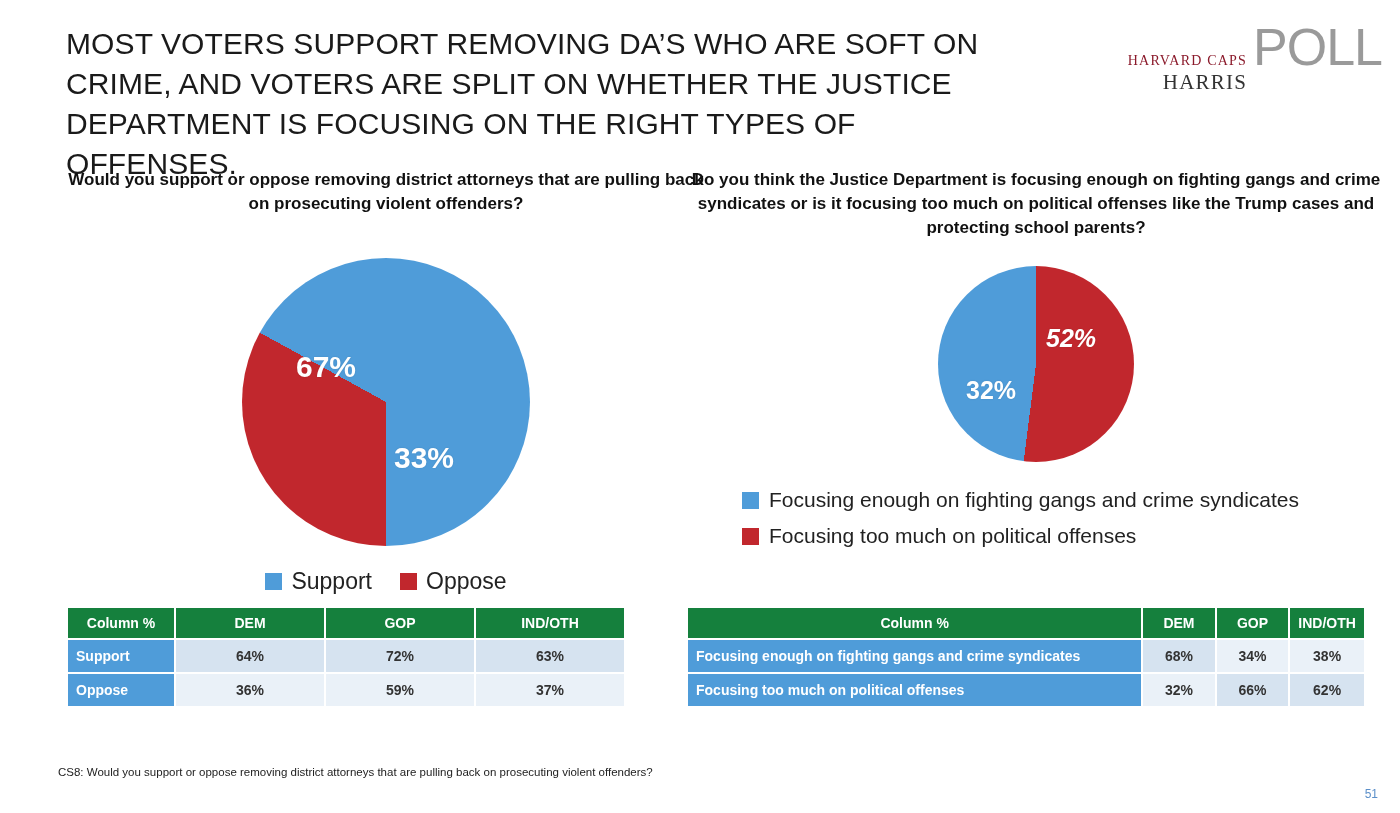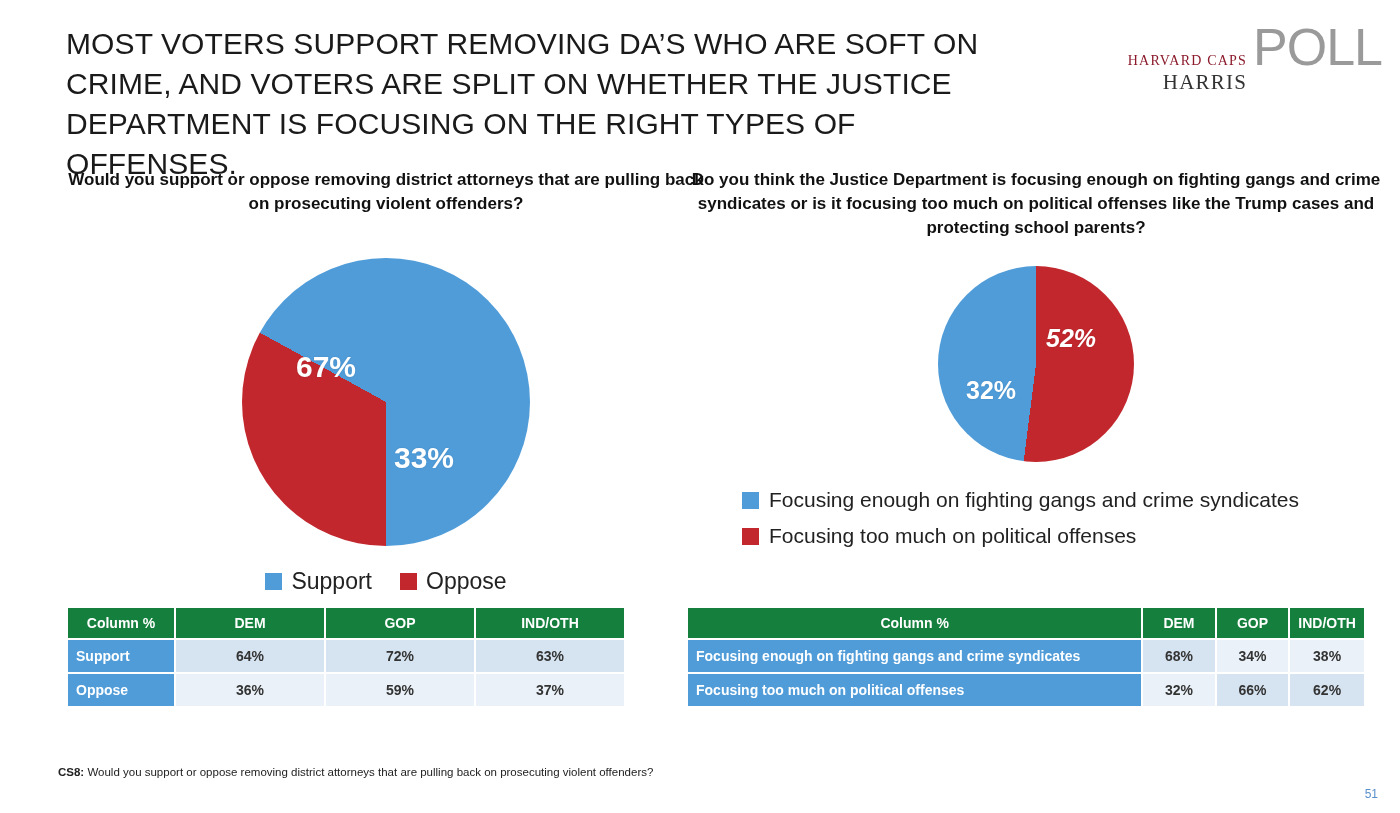--- a/index.html
+++ b/index.html
@@ -176,21 +176,21 @@
 
   
   .footnotes {
     position: absolute;
     left: 58px;
     top: 764px;
     font-size: 11.5px;
     color: #222;
     line-height: 1.55;
   }
-  .footnotes b { font-weight: bold; }
+  .footnotes b { font-weight: normal; }
   .page-num {
     position: absolute;
     right: 22px;
     top: 787px;
     font-size: 12px;
     color: #5b8fc9;
   }
 </style>
 </head>
 <body>

